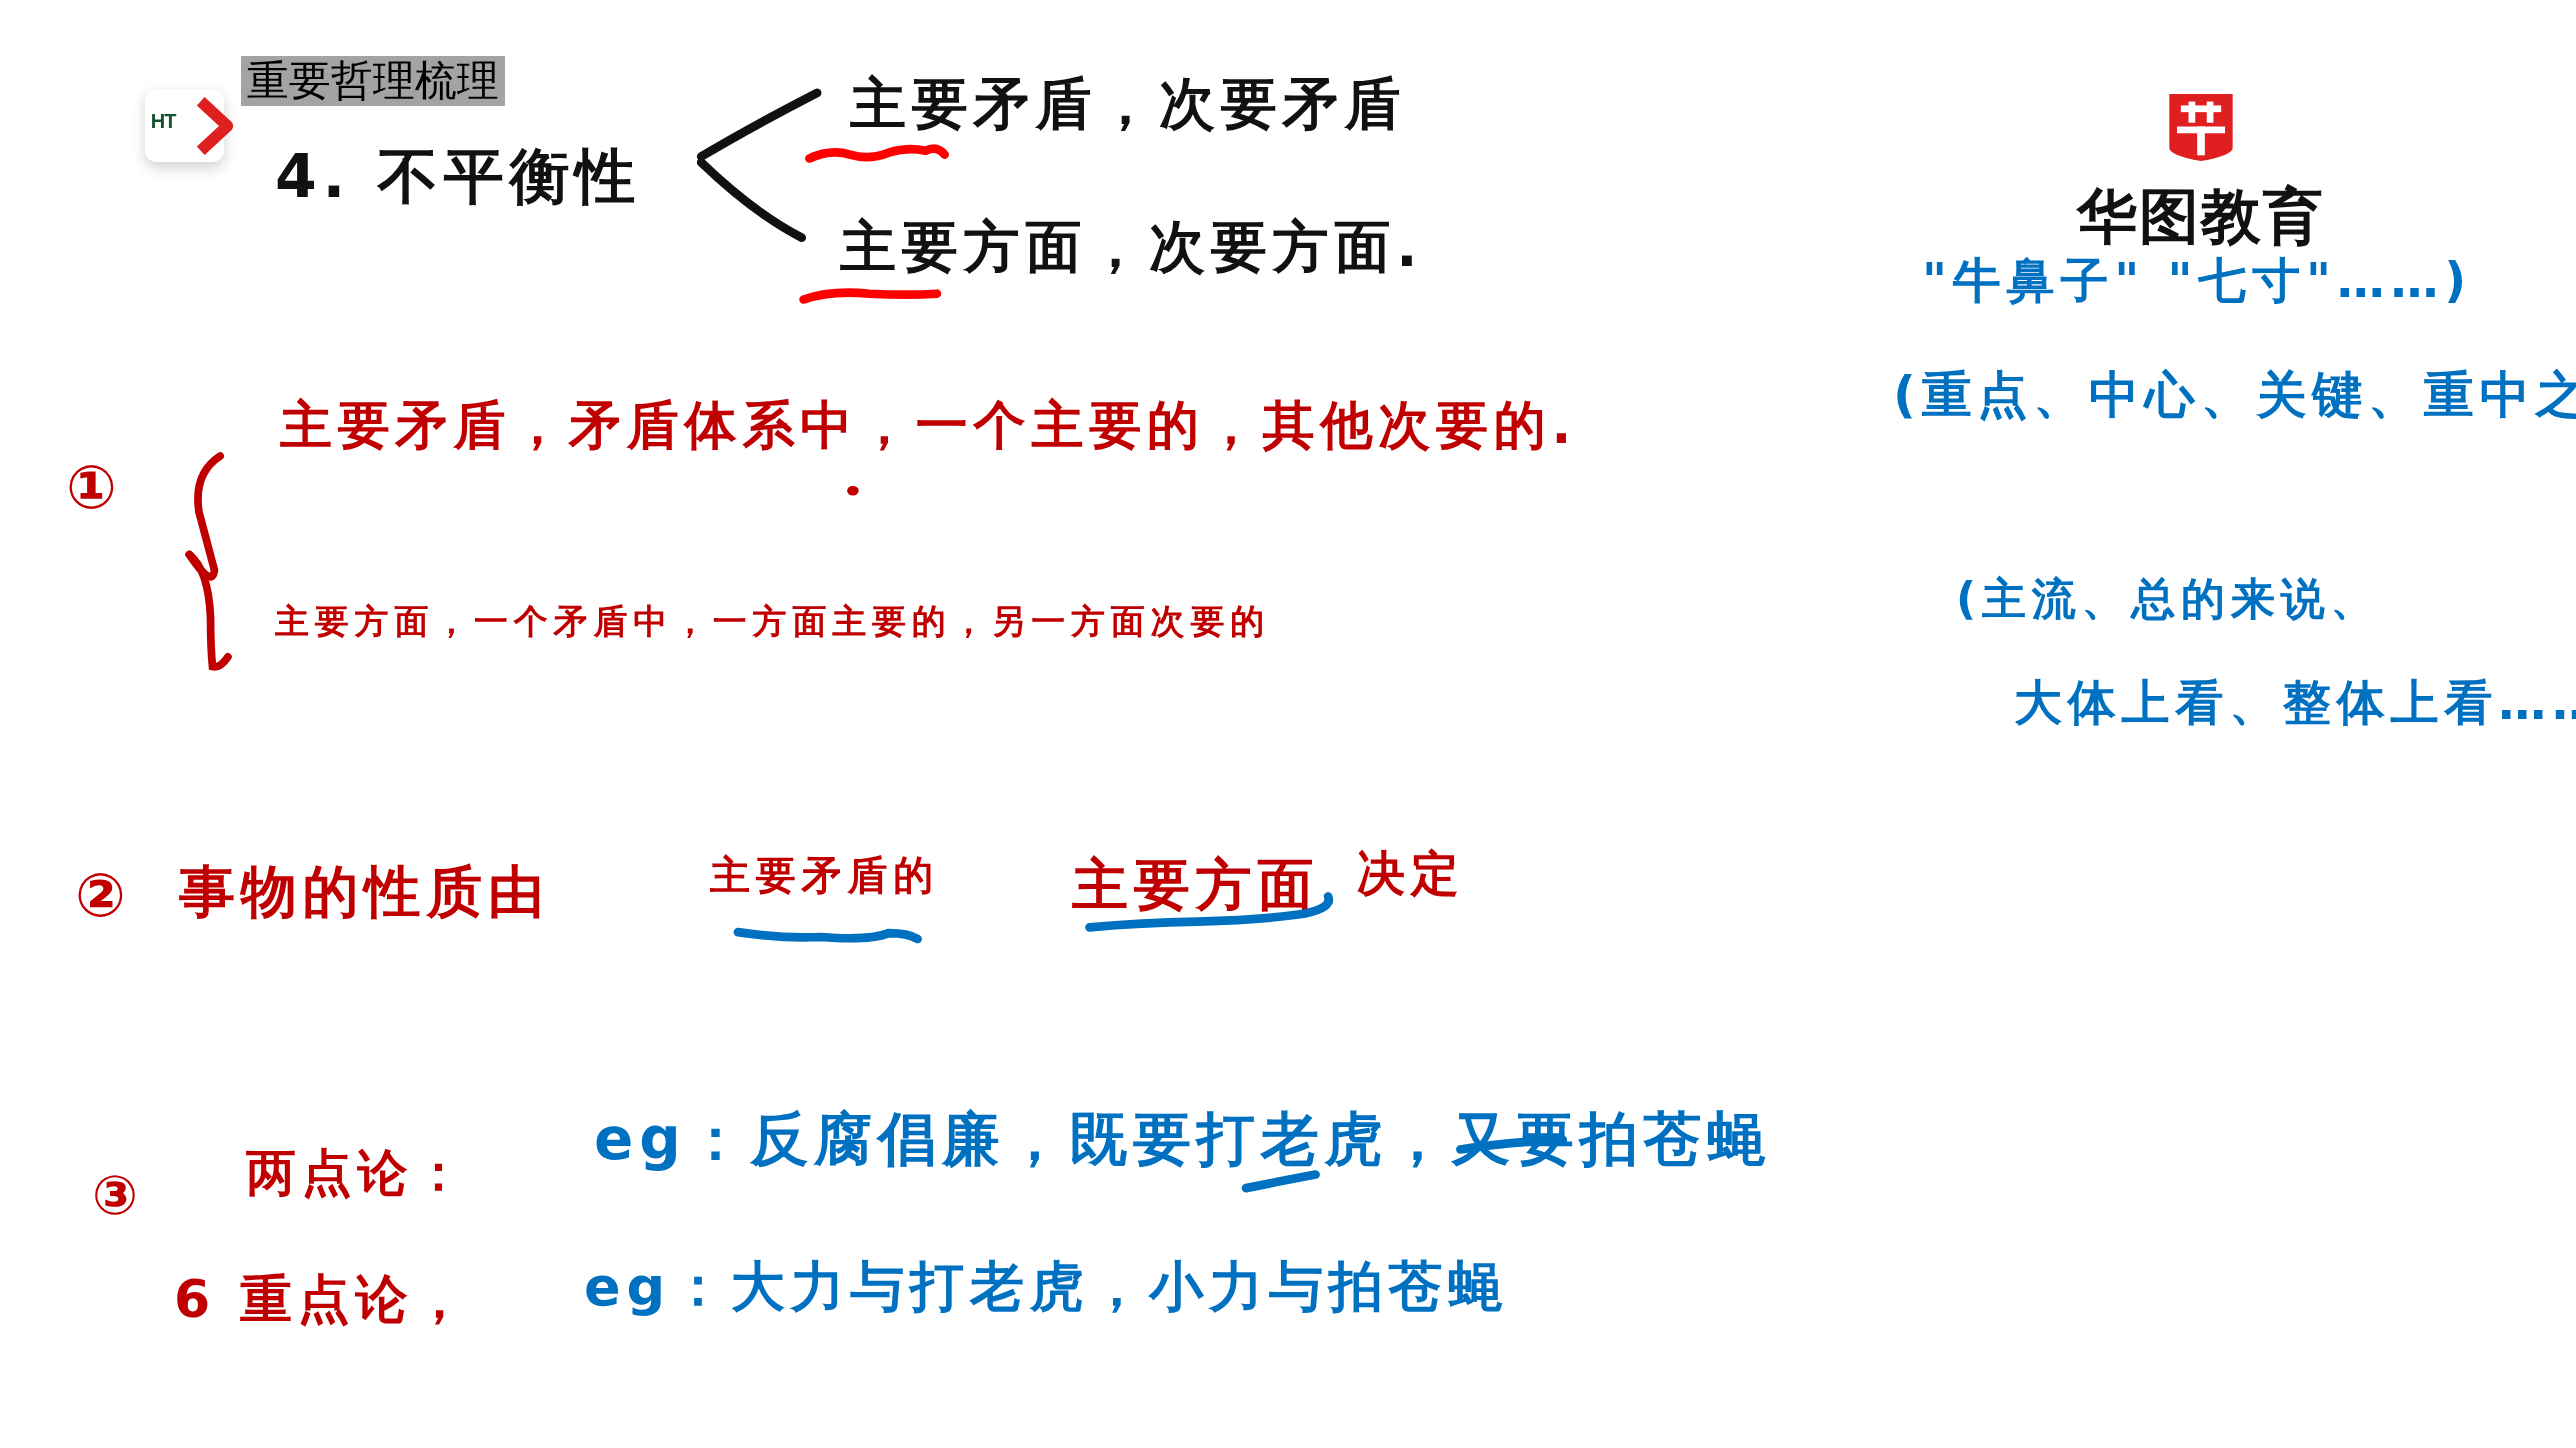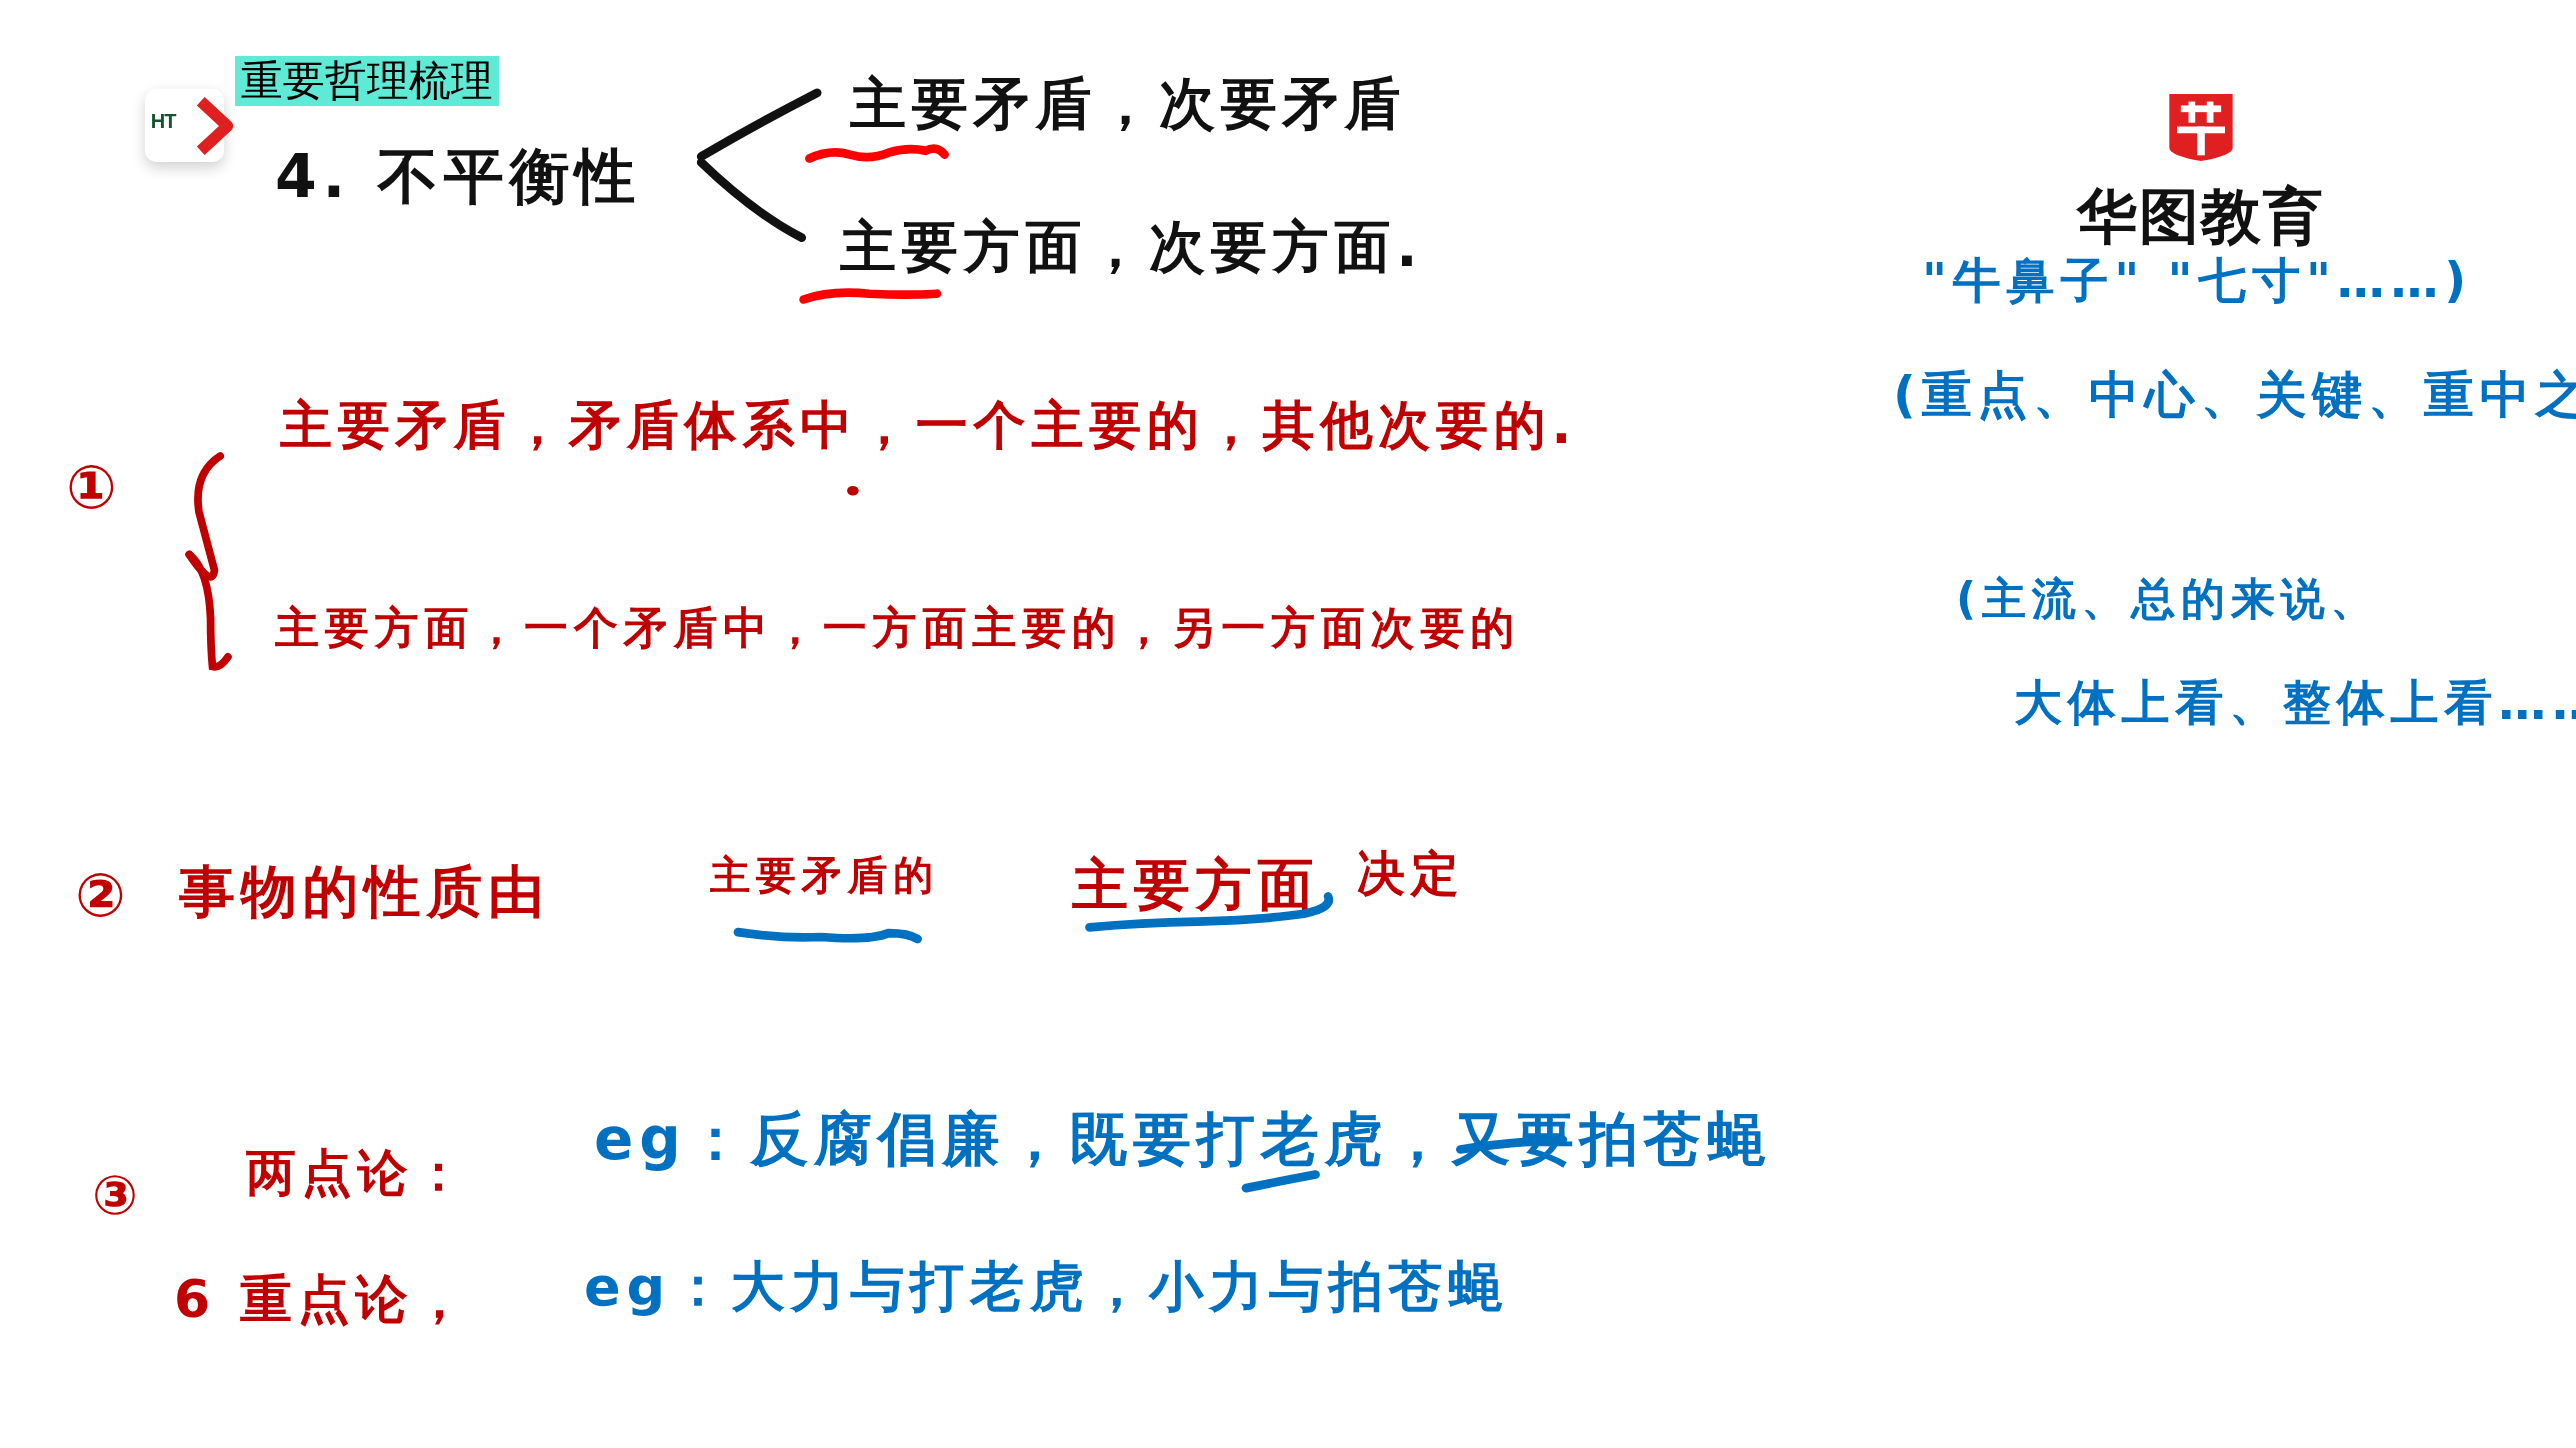--- a/index.html
+++ b/index.html
@@ -14,21 +14,21 @@
   .blue { color: #0070c0; }
 
   
   .ht-logo { left: 145px; top: 89px; width: 97px; height: 75px; }
   .ht-logo .tile { position: absolute; left: 0; top: 0; width: 79px; height: 73px; background: #fff;
     border-radius: 11.6px; box-shadow: 0 5.8px 13.5px rgba(0,0,0,0.18); }
   .ht-logo .chev { position: absolute; left: 50px; top: 7.7px; width: 42px; height: 58px; }
   .ht-logo .ht-text { position: absolute; left: 5.8px; top: 21px; font-family: "Liberation Sans", sans-serif;
     font-weight: bold; font-size: 20px; color: #14532d; letter-spacing: -1px; }
 
-  .title-badge { left: 235px; top: 56px; background: #5eead4; padding: 1.9px 5.8px; font-size: 42px; color: #000;
+  .title-badge { left: 241px; top: 56px; background: #a3a3a3; padding: 1.9px 5.8px; font-size: 42px; color: #000;
     font-family: "DejaVu Sans", sans-serif; line-height: 1.1; }
 
   .brand { left: 2077px; top: 92px; display: flex; align-items: center; gap: 13.5px; flex-direction: column; }
   .brand .shield { width: 68px; height: 71px; }
   .brand .brand-name { font-family: "DejaVu Sans", sans-serif; font-weight: bold; font-size: 60px; color: #111; letter-spacing: 1.9px; }
 
   svg.overlay { position: absolute; left: 0; top: 0; width: 2576px; height: 1449px; pointer-events: none; }
 </style>
 </head>
 <body>
@@ -56,21 +56,21 @@
 </div>
 
 <div class="abs hand black" style="left:275px;top:130px;font-size:60px;">4. 不平衡性</div>
 <div class="abs hand black" style="left:850px;top:60px;font-size:56px;">主要矛盾，次要矛盾</div>
 <div class="abs hand black" style="left:840px;top:203px;font-size:56px;">主要方面，次要方面.</div>
 
 <div class="abs hand red" style="left:66px;top:452px;font-size:60px;">①</div>
 <div class="abs hand red" style="left:280px;top:391px;font-size:52px;">主要矛盾，矛盾体系中，一个主要的，其他次要的.</div>
 <div class="abs hand blue" style="left:1893px;top:362px;font-size:50px;">(重点、中心、关键、重中之重、</div>
 <div class="abs hand blue" style="left:1922px;top:249px;font-size:48px;">"牛鼻子" "七寸"……)</div>
-<div class="abs hand red" style="left:275px;top:599px;font-size:44px;">主要方面，一个矛盾中，一方面主要的，另一方面次要的</div>
+<div class="abs hand red" style="left:275px;top:599px;font-size:34px;">主要方面，一个矛盾中，一方面主要的，另一方面次要的</div>
 <div class="abs hand blue" style="left:1956px;top:570px;font-size:44px;">(主流、总的来说、</div>
 <div class="abs hand blue" style="left:2014px;top:671px;font-size:48px;">大体上看、整体上看……)</div>
 
 <div class="abs hand red" style="left:75px;top:860px;font-size:60px;">②</div>
 <div class="abs hand red" style="left:179px;top:855px;font-size:56px;">事物的性质由</div>
 <div class="abs hand red" style="left:710px;top:848px;font-size:40px;">主要矛盾的</div>
 <div class="abs hand red" style="left:1072px;top:848px;font-size:56px;">主要方面</div>
 <div class="abs hand red" style="left:1357px;top:842px;font-size:48px;text-align:right;">决定</div>
 
 <div class="abs hand red" style="left:92px;top:1164px;font-size:54px;">③</div>

